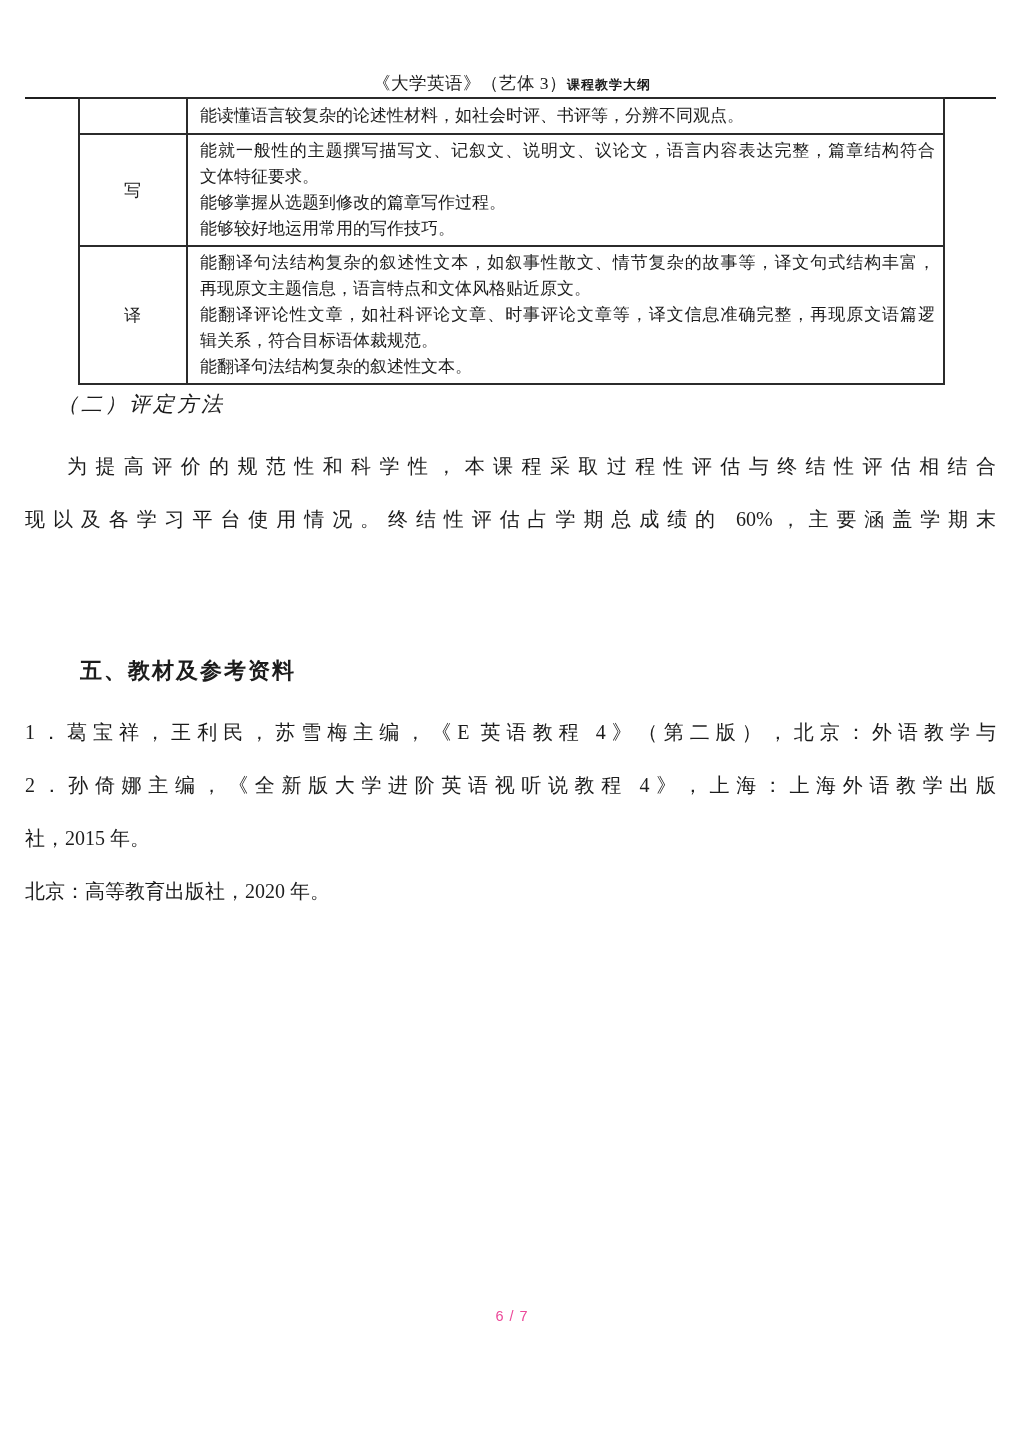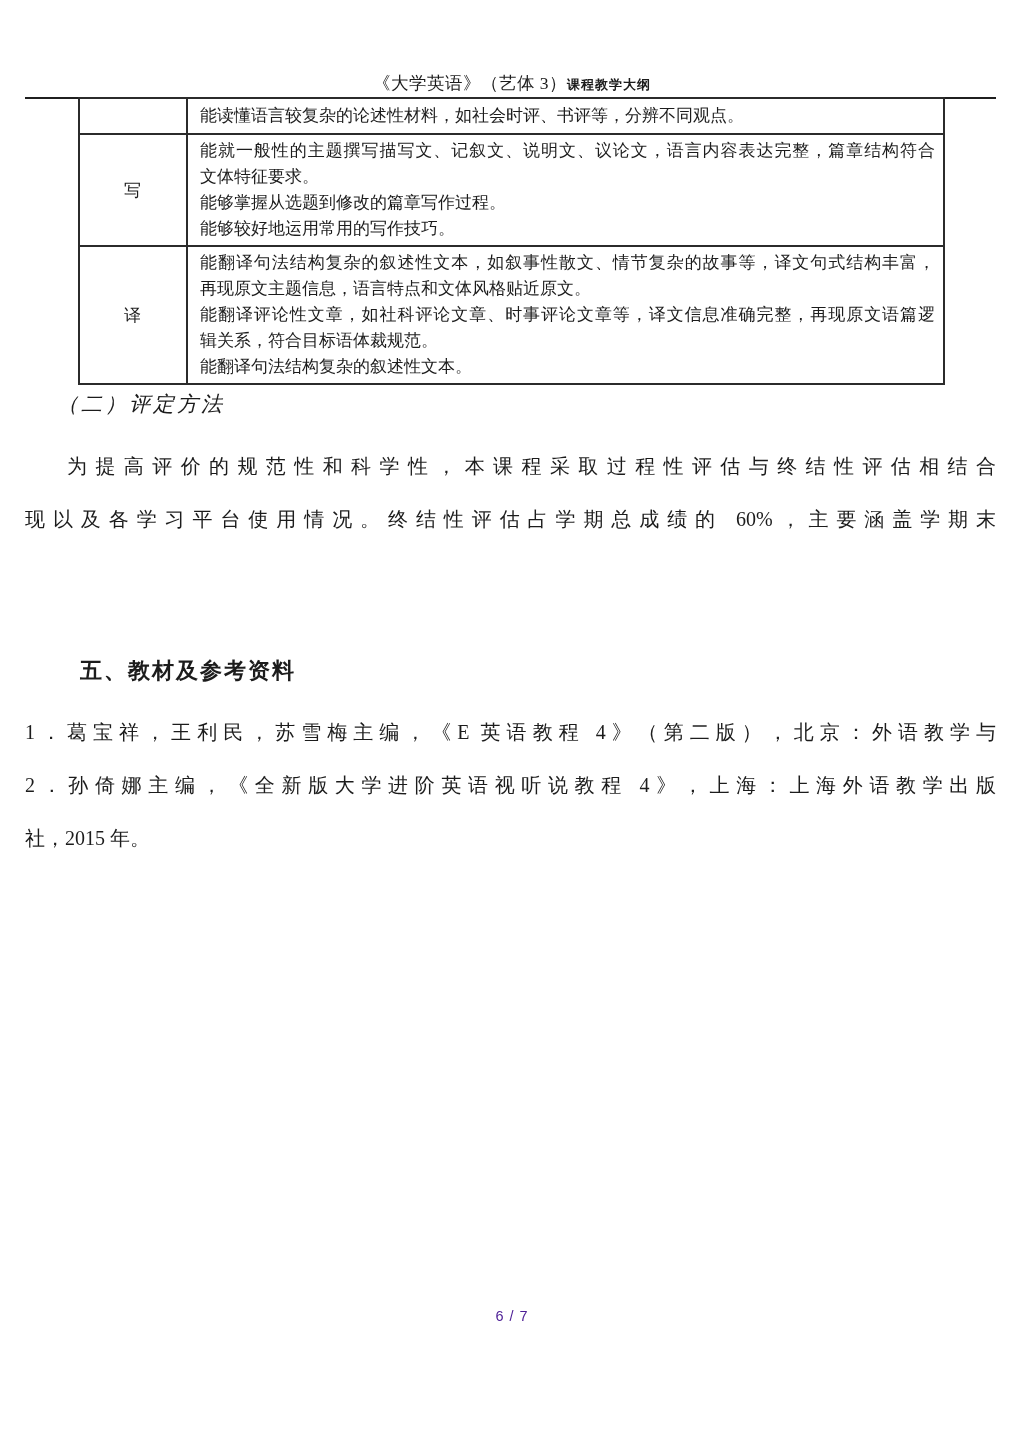--- a/index.html
+++ b/index.html
@@ -69,21 +69,21 @@
   }
 
   
   .refs { position: absolute; top: 706px; left: 25px; width: 971px; }
 
   
   .footer {
     position: absolute; top: 1308px; left: 0; width: 1024px;
     text-align: center;
     font-family: "Liberation Sans", sans-serif;
-    font-size: 14.5px; color: #4c1d95; letter-spacing: 1px;
+    font-size: 14.5px; color: #ec4899; letter-spacing: 1px;
   }
 </style>
 </head>
 <body>
 
 <div class="page">
 
   <div class="header">
     <span class="h-main">《大学英语》（艺体 3）</span><span class="h-suffix">课程教学大纲</span>
   </div>
@@ -130,18 +130,19 @@
 
   <div class="refs">
     <div class="ref">
       <div class="pl just">1．葛宝祥，王利民，苏雪梅主编，《E 英语教程 4》（第二版），北京：外语教学与</div>
     </div>
     <div class="ref">
       <div class="pl just">2．孙倚娜主编，《全新版大学进阶英语视听说教程 4》，上海：上海外语教学出版</div>
       <div class="pl">社，2015 年。</div>
     </div>
     <div class="ref">
+      <div class="pl">北京：高等教育出版社，2020 年。</div>
     </div>
   </div>
 
   <div class="footer">6 / 7</div>
 
 </div>
 
 </body></html>

